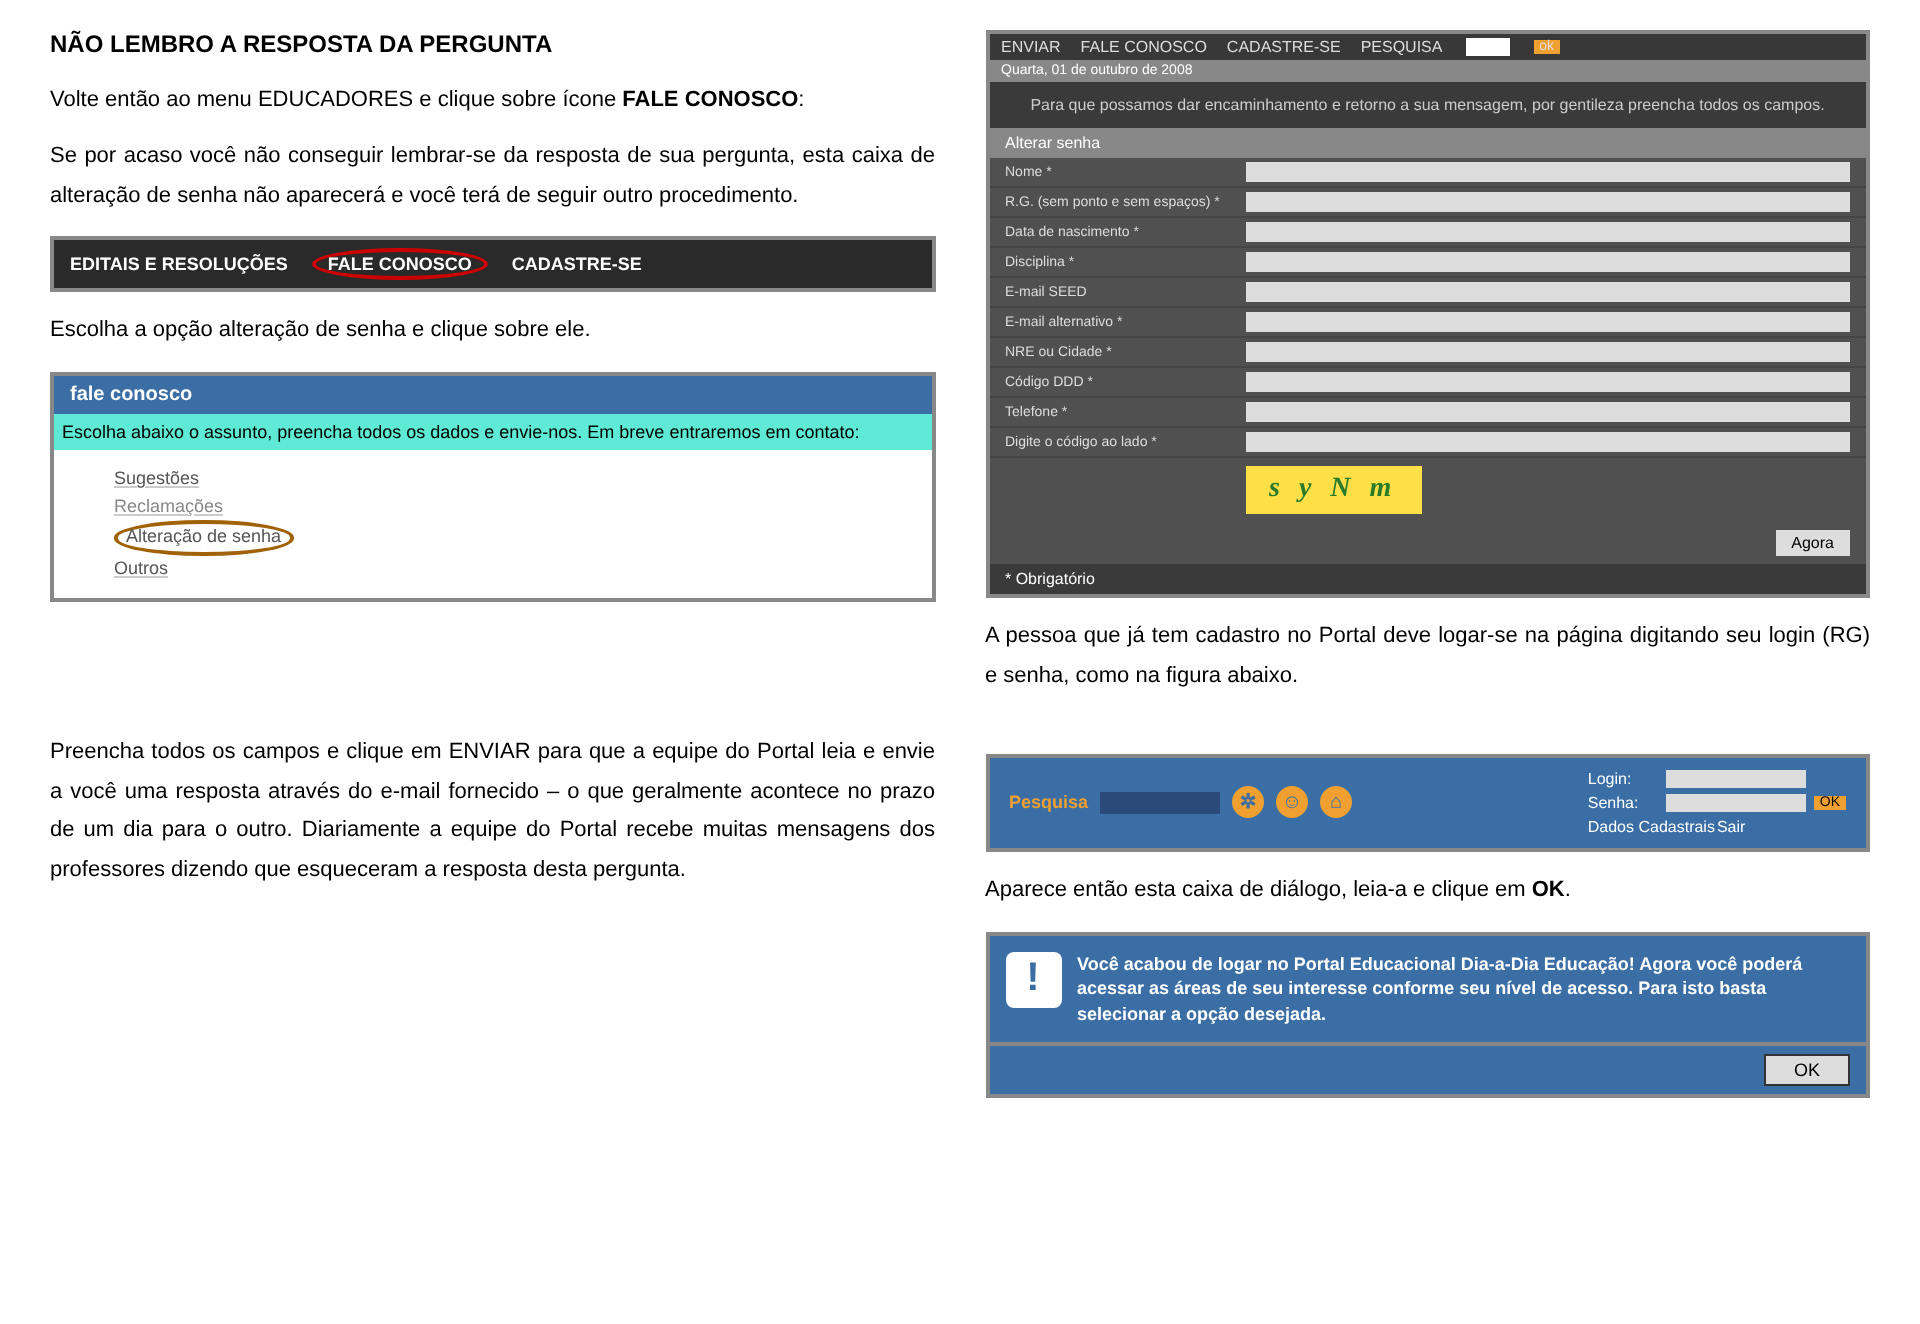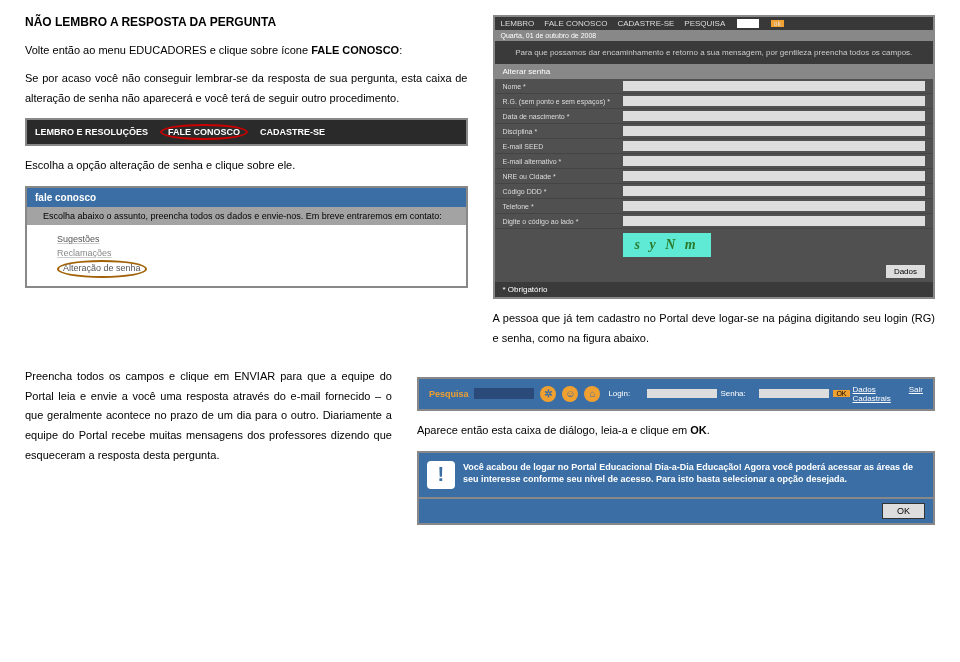--- a/index.html
+++ b/index.html
@@ -10,53 +10,53 @@
 h2 { font-size: 12px; font-weight: bold; margin-bottom: 12px; }
 p { line-height: 1.8; text-align: justify; margin-bottom: 8px; }
 .bold { font-weight: bold; }
 
 .navbar { background: #2a2a2a; color: #fff; padding: 4px 8px; font-size: 9px; font-weight: bold; display: flex; align-items: center; gap: 12px; margin: 10px 0; border: 2px solid #888; }
 .navbar-item { color: #fff; }
 .circle-mark { display: inline-block; border: 2px solid #c00; border-radius: 50%; padding: 1px 6px; }
 
 .fale-box { border: 2px solid #888; margin: 10px 0; }
 .fale-header { background: #3a6ea5; color: #fff; font-size: 10px; font-weight: bold; padding: 4px 8px; }
-.fale-sub { background: #a3a3a3; font-size: 9px; padding: 4px 16px; }
+.fale-sub { background: #5eead4; font-size: 9px; padding: 4px 4px; }
 .fale-body { background: #fff; padding: 8px 30px; font-size: 9px; color: #555; }
 .fale-body div { line-height: 1.5; text-decoration: underline; text-decoration-color: #ccc; }
 .strike { text-decoration: line-through; color: #888; }
 .oval-mark { border: 2px solid #a16207; border-radius: 50%; padding: 0 4px; display: inline-block; }
 
 .form-box { border: 2px solid #888; background: #3a3a3a; color: #fff; font-size: 8px; margin-bottom: 10px; }
 .form-topbar { background: #383838; padding: 2px 6px; display: flex; align-items: center; gap: 10px; }
 .form-topbar span { color: #ddd; }
 .pesquisa-box { background: #fff; color: #000; padding: 0 4px; margin: 0 2px; }
 .ok-btn { background: #f0a030; color: #000; padding: 0 3px; font-size: 7px; }
 .form-date { background: #888; padding: 2px 6px; font-size: 7px; }
 .form-intro { padding: 6px 8px; color: #ccc; line-height: 1.4; text-align: center; }
 .form-section { background: #888; padding: 3px 8px; font-size: 8px; color: #fff; }
 .form-field { display: flex; align-items: center; padding: 2px 8px; background: #505050; border-bottom: 1px solid #444; }
 .form-label { flex: 0 0 120px; color: #ddd; font-size: 7px; }
 .form-input { flex: 1; background: #ddd; height: 10px; }
 .captcha-row { display: flex; align-items: center; padding: 4px 8px; background: #505050; }
-.captcha-img { background: #5eead4; color: #2a7a2a; font-size: 14px; font-style: italic; font-weight: bold; padding: 4px 12px; letter-spacing: 3px; font-family: cursive; }
+.captcha-img { background: #fde047; color: #2a7a2a; font-size: 14px; font-style: italic; font-weight: bold; padding: 4px 12px; letter-spacing: 3px; font-family: cursive; }
 .form-footer { padding: 4px 8px; display: flex; justify-content: flex-end; align-items: center; gap: 8px; background: #505050; }
 .enviar-btn { background: #ddd; color: #000; padding: 2px 8px; font-size: 8px; }
 .oblig { color: #fff; font-size: 8px; padding: 3px 8px; background: #3a3a3a; }
 
 .login-box { border: 2px solid #888; background: #3a6ea5; padding: 6px 10px; display: flex; align-items: center; gap: 8px; margin: 10px 0; }
 .login-left { display: flex; align-items: center; gap: 6px; }
 .login-label { color: #f0a030; font-size: 9px; font-weight: bold; }
 .login-field { background: #2a4a7a; width: 60px; height: 11px; display: inline-block; }
-.login-right { display: flex; flex-direction: row; gap: 3px; margin-left: auto; }
+.login-right { display: flex; flex-direction: column; gap: 3px; margin-left: auto; }
 .login-row { display: flex; align-items: center; gap: 4px; }
 .login-row-label { color: #fff; font-size: 8px; width: 35px; }
 .login-input { background: #ddd; width: 70px; height: 9px; }
 .login-ok { background: #f0a030; color: #000; font-size: 7px; padding: 0 3px; }
-.login-bottom { color: #fff; font-size: 8px; display: flex; gap: 18px; text-decoration: underline; }
+.login-bottom { color: #fff; font-size: 8px; display: flex; gap: 1px; }
 .circle-icon { width: 16px; height: 16px; border-radius: 50%; background: #f0a030; display: inline-flex; align-items: center; justify-content: center; color: #3a6ea5; font-size: 10px; font-weight: bold; }
 
 .dialog-box { border: 2px solid #888; background: #3a6ea5; margin-top: 10px; display: flex; padding: 8px; gap: 8px; align-items: flex-start; }
 .dialog-icon { width: 28px; height: 28px; background: #fff; border-radius: 4px; color: #3a6ea5; font-size: 20px; font-weight: bold; display: flex; align-items: center; justify-content: center; flex-shrink: 0; }
 .dialog-text { color: #fff; font-size: 9px; font-weight: bold; line-height: 1.4; flex: 1; }
 .dialog-ok { background: #ddd; border: 1px solid #333; padding: 2px 14px; font-size: 9px; align-self: flex-end; margin-left: auto; }
 
 .lower { display: flex; gap: 25px; margin-top: 10px; }
 .lower-left { flex: 1; }
 .lower-right { flex: 1; }
@@ -67,42 +67,43 @@
 <div class="page">
   <div class="col-left">
     <h2>NÃO LEMBRO A RESPOSTA DA PERGUNTA</h2>
     <p>
       <span>Volte então ao menu EDUCADORES e clique sobre ícone </span>
       <span class="bold">FALE CONOSCO</span><span>:</span>
     </p>
     <p>Se por acaso você não conseguir lembrar-se da resposta de sua pergunta, esta caixa de alteração de senha não aparecerá e você terá de seguir outro procedimento.</p>
 
     <div class="navbar">
-      <span class="navbar-item">LEMBRO E RESOLUÇÕES</span>
+      <span class="navbar-item">EDITAIS E RESOLUÇÕES</span>
       <span class="circle-mark"><span class="navbar-item">FALE CONOSCO</span></span>
       <span class="navbar-item">CADASTRE-SE</span>
     </div>
 
     <p>Escolha a opção alteração de senha e clique sobre ele.</p>
 
     <div class="fale-box">
       <div class="fale-header">fale conosco</div>
       <div class="fale-sub">Escolha abaixo o assunto, preencha todos os dados e envie-nos. Em breve entraremos em contato:</div>
       <div class="fale-body">
         <div>Sugestões</div>
         <div class="strike">Reclamações</div>
         <div><span class="oval-mark">Alteração de senha</span></div>
+        <div>Outros</div>
       </div>
     </div>
   </div>
 
   <div class="col-right">
     <div class="form-box">
       <div class="form-topbar">
-        <span>LEMBRO</span>
+        <span>ENVIAR</span>
         <span>FALE CONOSCO</span>
         <span>CADASTRE-SE</span>
         <span>PESQUISA</span>
         <span class="pesquisa-box">&nbsp;&nbsp;&nbsp;&nbsp;&nbsp;&nbsp;</span>
         <span class="ok-btn">ok</span>
       </div>
       <div class="form-date">Quarta, 01 de outubro de 2008</div>
       <div class="form-intro">Para que possamos dar encaminhamento e retorno a sua mensagem, por gentileza preencha todos os campos.</div>
       <div class="form-section">Alterar senha</div>
       <div class="form-field">
@@ -143,21 +144,21 @@
         </div>
       <div class="form-field">
           <div class="form-label">Digite o código ao lado *</div>
           <div class="form-input"></div>
         </div>
       <div class="captcha-row">
         <div style="flex:0 0 120px"></div>
         <div class="captcha-img">s y N m</div>
       </div>
       <div class="form-footer">
-        <span class="enviar-btn">Dados</span>
+        <span class="enviar-btn">Agora</span>
       </div>
       <div class="oblig">* Obrigatório</div>
     </div>
 
     <p>A pessoa que já tem cadastro no Portal deve logar-se na página digitando seu login (RG) e senha, como na figura abaixo.</p>
   </div>
 </div>
 
 <div class="lower">
   <div class="lower-left">

